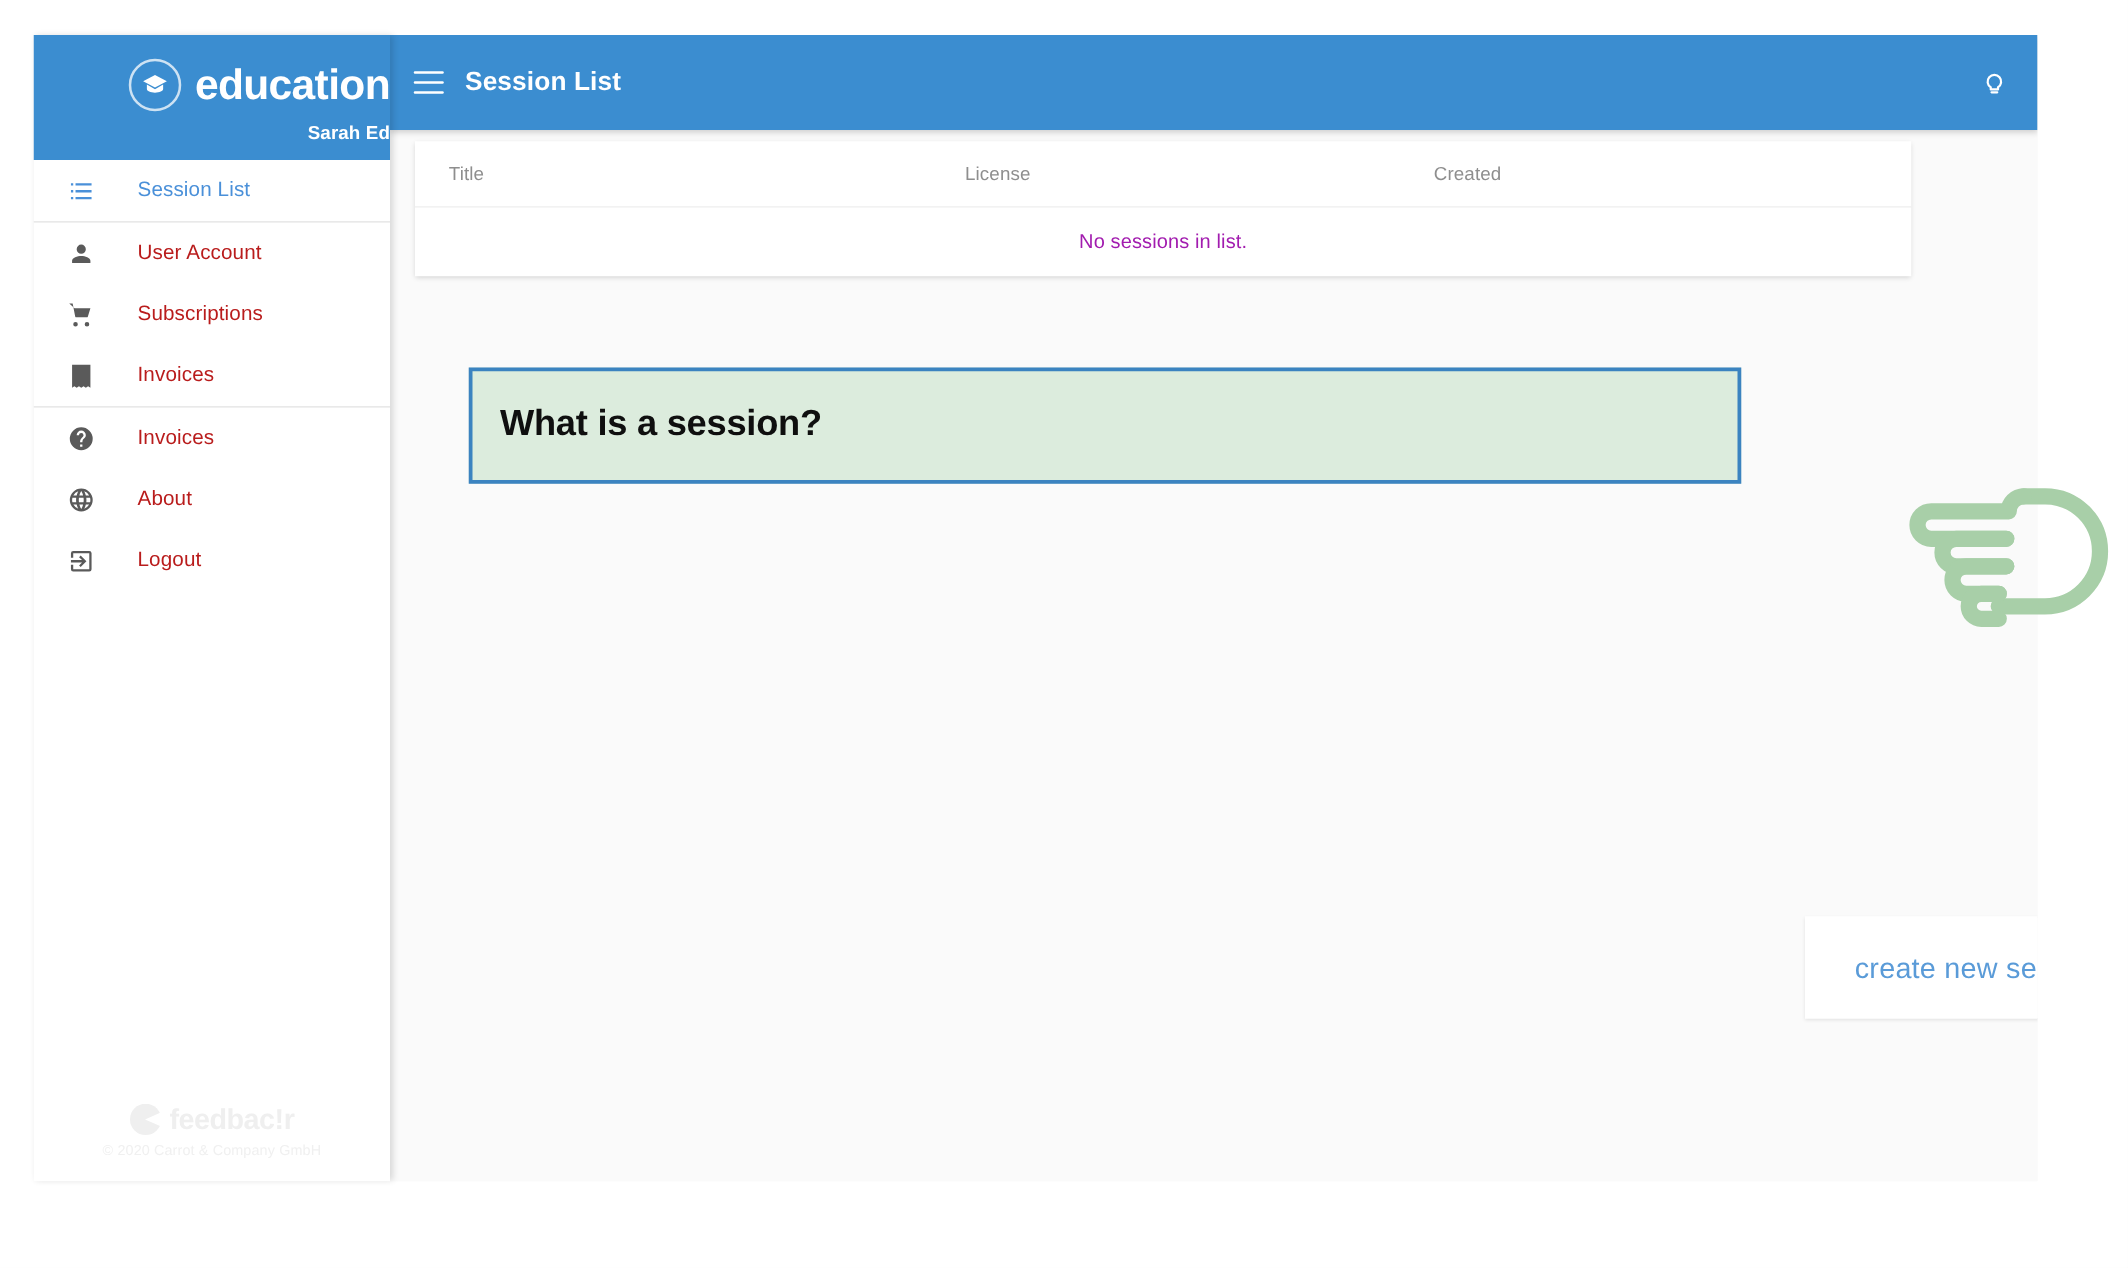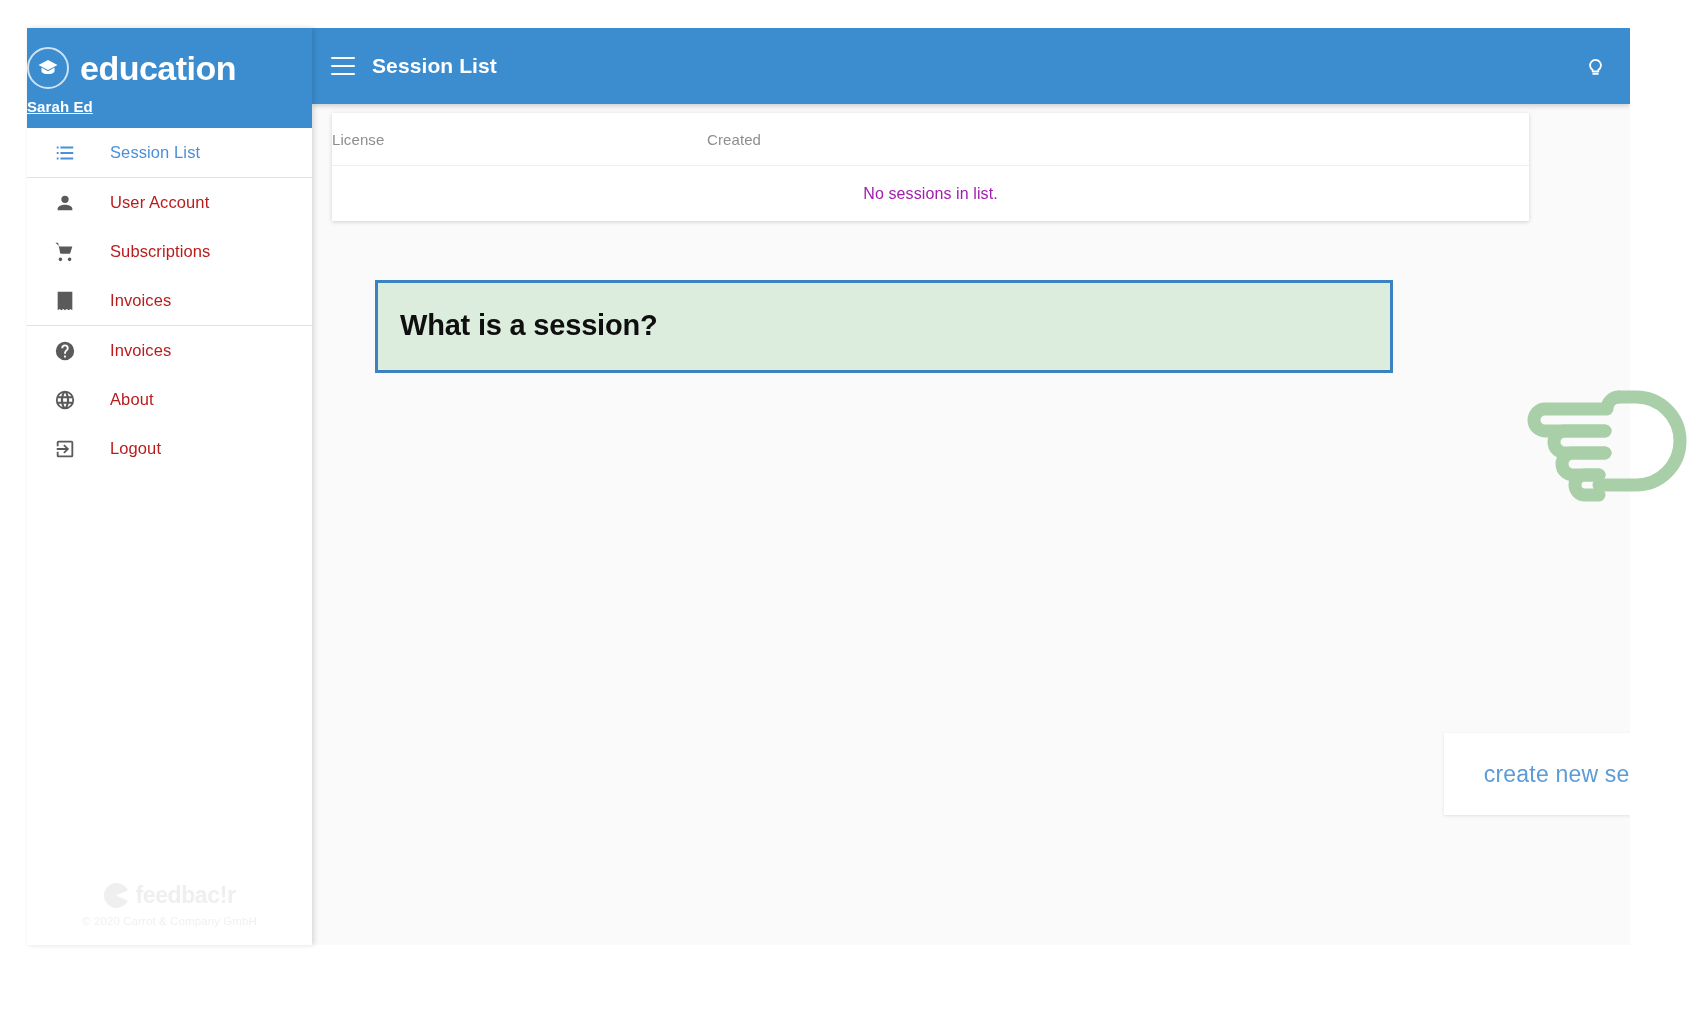--- a/index.html
+++ b/index.html
@@ -32,21 +32,21 @@
     box-shadow: 2px 0 5px rgba(0,0,0,0.14);
     z-index: 4;
     flex: 0 0 285px;
   }
 
   #sidebar-brand {
     height: 100px;
     background: #3b8dd0;
     display: flex;
     flex-direction: column;
-    align-items: flex-start;
+    align-items: flex-end;
     justify-content: center;
     padding-top: 6px;
   }
 
   .brand-row {
     display: flex;
     align-items: center;
     gap: 11px;
   }
 
@@ -64,21 +64,20 @@
     letter-spacing: -0.5px;
     line-height: 1;
   }
 
   .brand-user {
     color: #ffffff;
     font-size: 15px;
     font-weight: 700;
     margin-top: 9px;
     letter-spacing: 0.1px;
-    text-decoration: underline;
   }
 
   #sidebar-nav { padding-top: 0; }
 
   .nav-item {
     height: 49px;
     display: flex;
     align-items: center;
     padding-left: 27px;
     cursor: pointer;
@@ -211,21 +210,21 @@
     justify-content: center;
     font-size: 16px;
     color: #a21caf;
     letter-spacing: 0.1px;
   }
 
   
   #info-callout {
     position: absolute;
     left: 63px;
-    top: 176px;
+    top: 190px;
     width: 1018px;
     background: #dcecdd;
     border: 3px solid #3b83c0;
     padding: 24px 25px 26px 22px;
   }
   #info-heading {
     font-size: 29px;
     font-weight: 700;
     color: #0f0f0f;
     letter-spacing: -0.2px;
@@ -376,20 +375,21 @@
           <path d="M9.2 15.2a5.2 5.2 0 1 1 5.6 0v1.6H9.2v-1.6z"></path>
           <line x1="9.8" y1="19.1" x2="14.2" y2="19.1"></line>
         </svg>
       </span>
     </header>
 
     <div id="content">
 
       <div id="session-card">
         <div id="session-thead">
+          <span class="th th-title">Title</span>
           <span class="th th-license">License</span>
           <span class="th th-created">Created</span>
         </div>
         <div id="session-empty">No sessions in list.</div>
       </div>
 
       <div id="info-callout">
         <div id="info-heading">What is a session?</div>
       </div>
 

